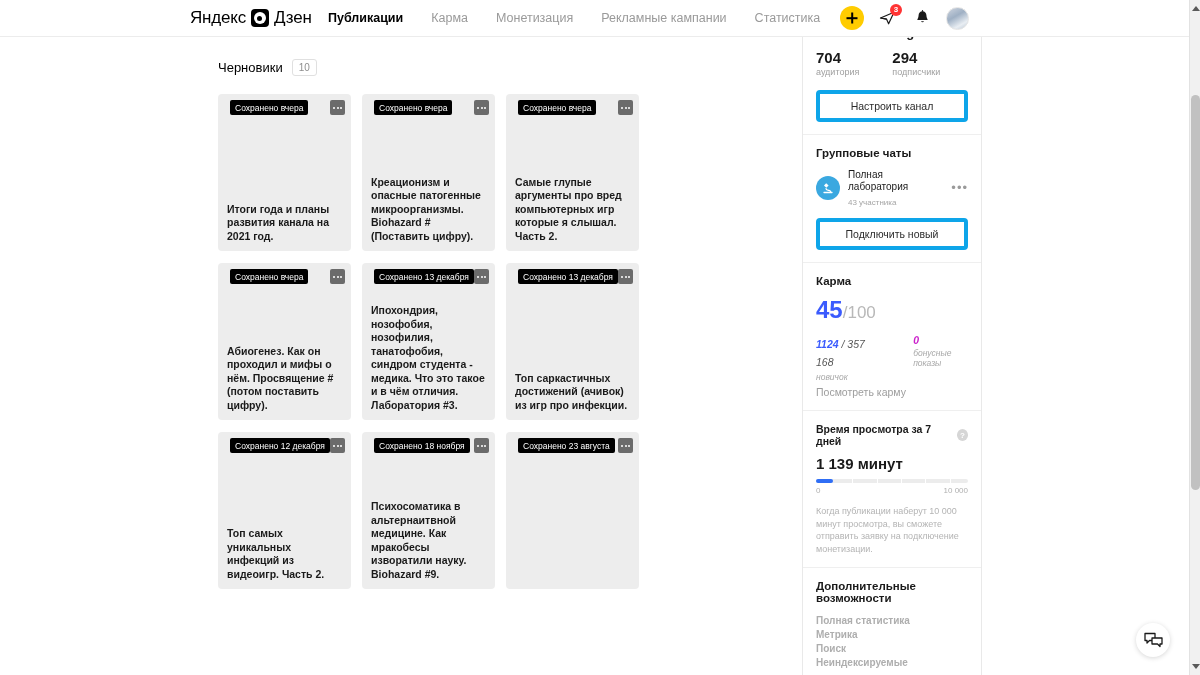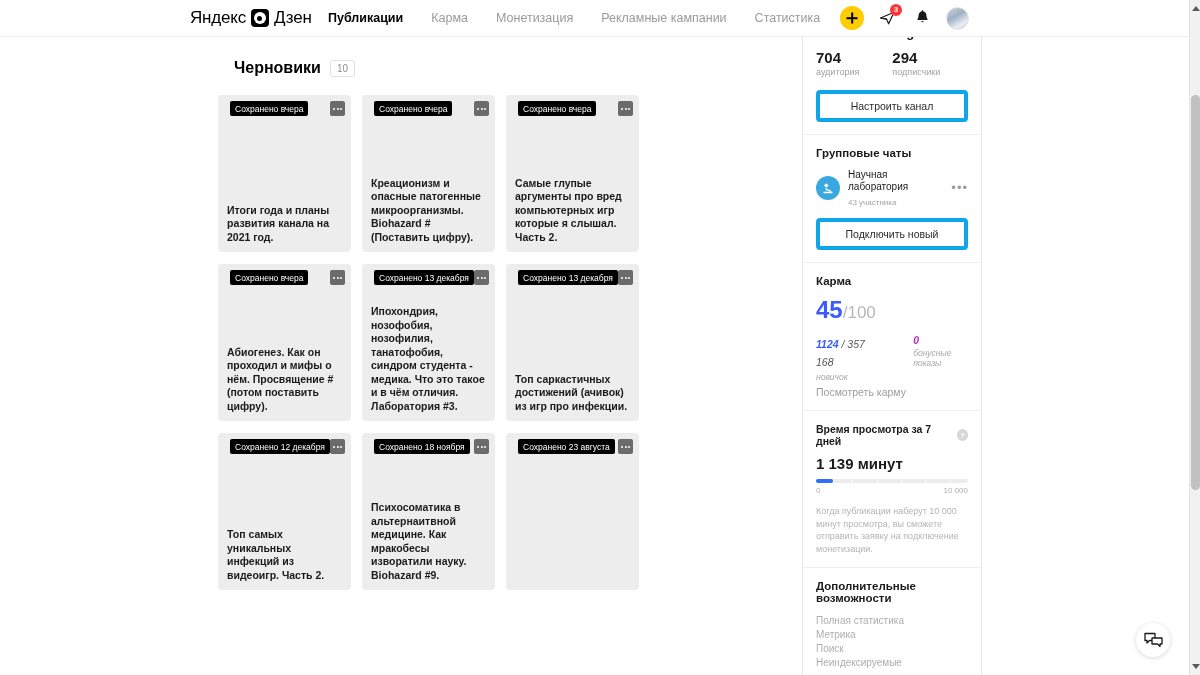--- a/index.html
+++ b/index.html
@@ -94,21 +94,21 @@
   
   .main {
     position: absolute; top: 37px; left: 0;
     width: 790px; height: 638px;
     background: #fff;
   }
   .section-head {
     display: flex; align-items: center; gap: 9px;
     margin: 22px 0 0 218px;
   }
-  .section-title { font-size: 16px; font-weight: bold; color: #000; margin-left: 16px; }
+  .section-title { font-size: 13px; font-weight: normal; color: #000; }
   .count-chip {
     border: 1px solid #e0e0e0; border-radius: 3px;
     font-size: 10px; color: #8e8e8e;
     padding: 2px 6px; line-height: 11px; min-width: 20px; text-align:center;
   }
 
   .cards {
     margin: 18px 0 0 218px;
     display: flex; flex-wrap: wrap;
     width: 560px;
@@ -202,21 +202,21 @@
   .vt-val { font-size: 15px; font-weight: bold; color: #1a1a1a; margin-bottom: 7px; }
   .pbar {
     height: 4px; background: #ececec; border-radius: 2px;
     position: relative; margin-bottom: 3px;
   }
   .pbar .fill { position: absolute; left: 0; top: 0; height: 4px; background: #2f6ef5; border-radius: 2px; }
   .pbar .tick { position: absolute; top: 0; width: 1px; height: 4px; background: #fff; }
   .pbar-lbls { display: flex; justify-content: space-between; font-size: 8px; color: #b0b0b0; margin-bottom: 10px;}
   .vt-note { font-size: 9px; line-height: 12.5px; color: #b4b4b4; }
 
-  .extra-list { margin-bottom: 12px; }
+  .extra-list { margin-bottom: 12px; font-weight: bold; }
   .extra-item { font-size: 10px; color: #aeaeae; line-height: 14px; cursor: pointer; }
 
   
   .fab {
     position: absolute; right: 30px; bottom: 18px;
     width: 34px; height: 34px; border-radius: 50%;
     background: #fff; box-shadow: 0 1px 5px rgba(0,0,0,.16);
     display: flex; align-items: center; justify-content: center;
     cursor: pointer; z-index: 30;
   }
@@ -377,21 +377,21 @@
       <div class="chat-row">
         <div class="chat-av">
           <svg width="14" height="14" viewBox="0 0 14 14">
             <path d="M5.2 2.2 L7.6 4.6 L5.4 6.8 L3 4.4 Z" fill="#fff"></path>
             <path d="M4.6 7.4 L6.2 9" stroke="#fff" stroke-width="1.3"></path>
             <path d="M3 11.5 h8" stroke="#fff" stroke-width="1.3" stroke-linecap="round"></path>
             <path d="M6.2 9.2 c2.6 0 3.6 1 3.6 2.3" stroke="#fff" stroke-width="1.2" fill="none"></path>
           </svg>
         </div>
         <div class="chat-info">
-          <div class="chat-name">Научная лаборатория</div>
+          <div class="chat-name">Полная лаборатория</div>
           <div class="chat-sub">43 участника</div>
         </div>
         <div class="dots-h">•••</div>
       </div>
       <button class="btn-outline">Подключить новый</button>
     </div>
 
     <div class="panel-sec">
       <div class="sec-title">Карма</div>
       <div class="karma-big">

